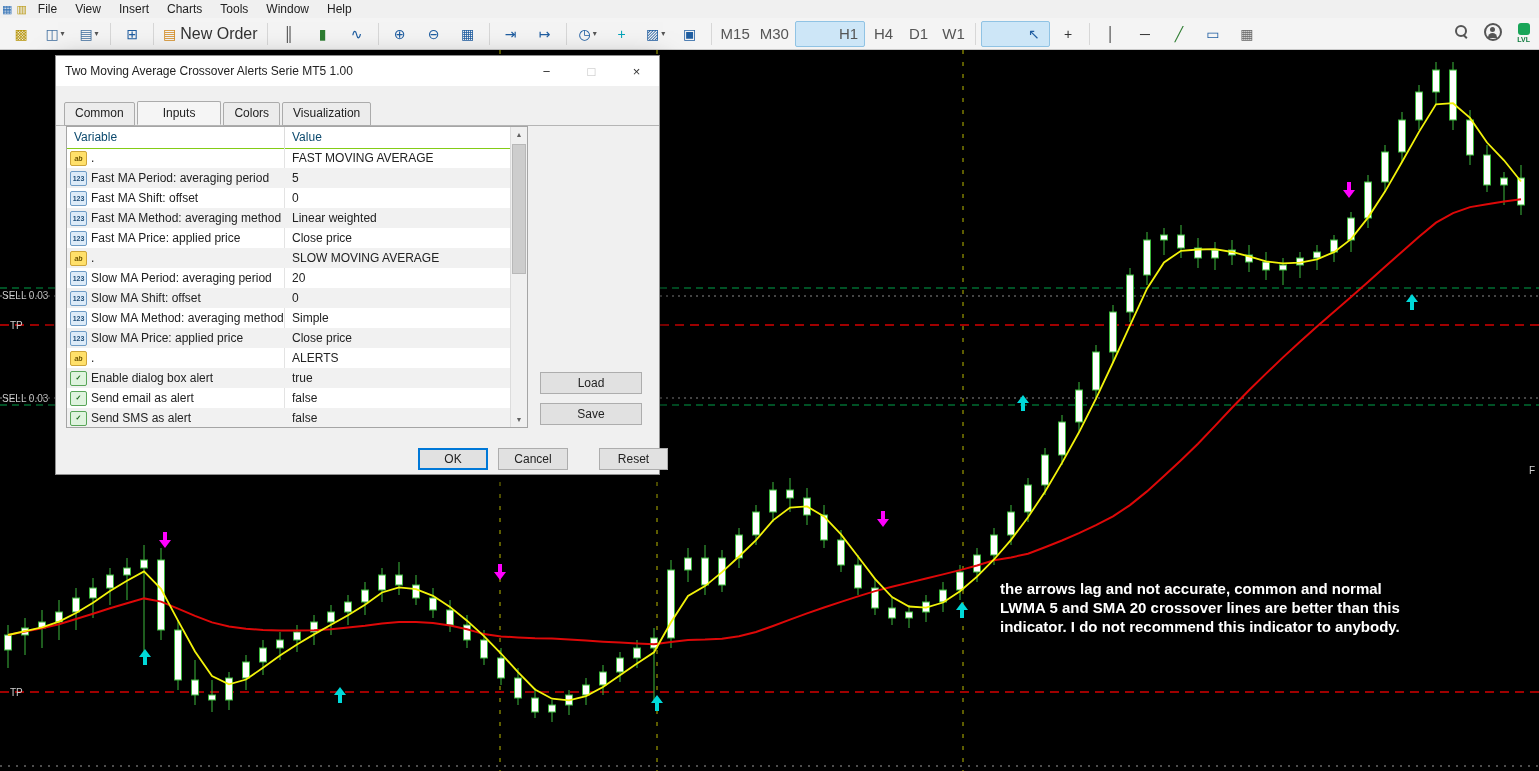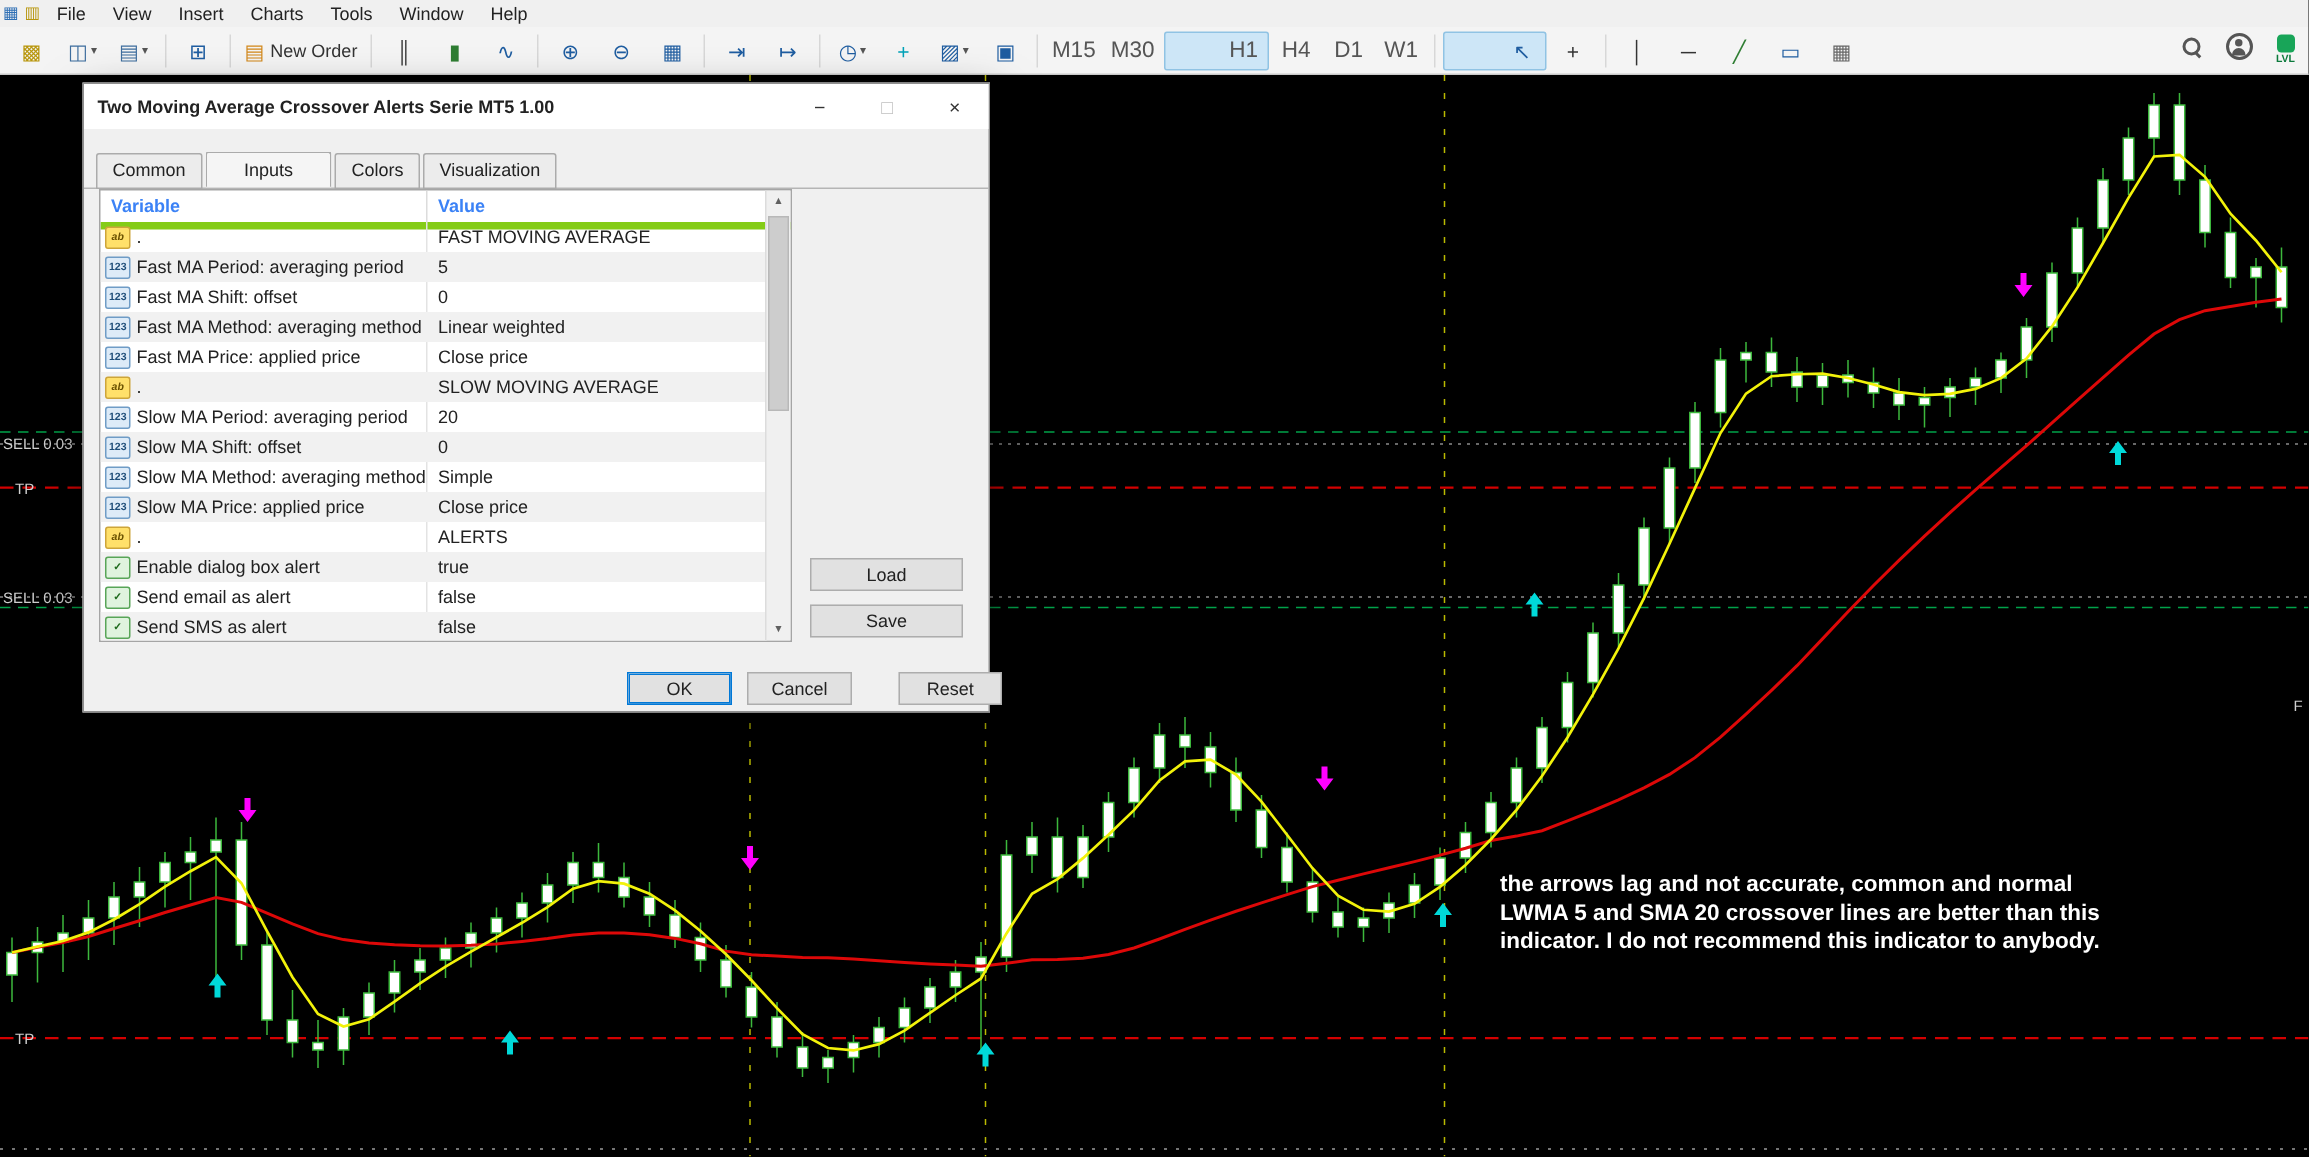--- a/index.html
+++ b/index.html
@@ -13,51 +13,51 @@
   
   .toolbar{position:absolute;top:18px;left:0;right:0;height:32px;background:#f4f4f4;
            border-bottom:1px solid #c9c9c9;display:flex;align-items:center;
            padding:0 4px;z-index:5;box-sizing:border-box;}
   .tbtn{height:24px;min-width:24px;display:flex;align-items:center;justify-content:center;
         margin:0 1px;border:1px solid transparent;border-radius:2px;font-size:12px;color:#333;padding:0 3px;}
   .tbtn.active{background:#cde6f7;border-color:#90c3e4;padding-left:40px;}
   .tbtn.tf{font-size:15px;font-weight:normal;color:#555;min-width:25px;}
   .tico{font-size:14px;line-height:14px;}
   .tdd{font-size:8px;color:#555;margin-left:2px;}
-  .tlabel{margin-left:4px;font-size:12px;color:#333;}
+  .tlabel{margin-left:4px;font-size:16px;color:#333;}
   .tsep{width:1px;height:22px;background:#d7d7d7;margin:0 4px;}
   .tright{margin-left:auto;display:flex;align-items:center;gap:15px;padding-right:5px;}
   .ico-search{position:relative;width:15px;height:15px;display:inline-block;}
   .ico-search::before{content:"";position:absolute;left:1px;top:1px;width:8px;height:8px;
        border:2px solid #555;border-radius:50%;}
   .ico-search::after{content:"";position:absolute;left:10px;top:10px;width:5px;height:2px;
        background:#555;transform:rotate(45deg);transform-origin:0 0;}
   .ico-person{width:14px;height:14px;border:2px solid #555;border-radius:50%;position:relative;display:inline-block;}
   .ico-person::before{content:"";position:absolute;left:4px;top:2px;width:5px;height:5px;border-radius:50%;background:#555;}
   .ico-person::after{content:"";position:absolute;left:2px;top:8px;width:9px;height:5px;border-radius:5px 5px 0 0;background:#555;}
   .lvl{display:flex;flex-direction:column;align-items:center;line-height:9px;}
   .lvl .dot{width:12px;height:12px;border-radius:3px;background:#18a558;}
   .lvl .txt{font-size:7px;color:#0c7a3c;font-weight:bold;}
   
   #chart-svg{position:absolute;left:0;top:0;z-index:1;}
   
   .dialog{position:absolute;left:55px;top:55px;width:605px;height:420px;background:#f0f0f0;
           border:1px solid #8f8f8f;box-shadow:3px 12px 30px rgba(0,0,0,.55);z-index:10;
           font-size:12px;color:#222;box-sizing:border-box;}
   .dtitle{height:30px;background:#fff;display:flex;align-items:stretch;}
-  .ttext{flex:1;display:flex;align-items:center;padding-left:9px;font-size:12px;color:#222;font-weight:bold;}
+  .ttext{flex:1;display:flex;align-items:center;padding-left:9px;font-size:12px;color:#222;}
   .wbtn{width:45px;display:flex;align-items:center;justify-content:center;font-size:13px;color:#333;}
   .wbtn.max{color:#c0c0c0;}
   .tabrow{display:flex;padding:6px 0 0 8px;border-bottom:1px solid #b5b5b5;margin-top:10px;}
   .tab{position:relative;background:#ececec;border:1px solid #ababab;margin-right:2px;
        padding:3px 10px 3px;border-radius:2px 2px 0 0;margin-bottom:-1px;font-size:12px;}
   .tab.active{background:#f5f5f5;border-bottom-color:#f5f5f5;padding:4px 25px;top:-1px;}
   .tablewrap{position:absolute;left:10px;top:70px;width:462px;height:302px;background:#fff;
              border:1px solid #a5a5a5;box-sizing:border-box;overflow:hidden;}
-  .thead{height:21px;border-bottom:5px solid #84cc16;display:flex;color:#3b82f6;font-weight:bold;}
+  .thead{height:21px;border-bottom:1px solid #84cc16;display:flex;color:#0c4a6e;}
   .thead .c1{width:218px;line-height:21px;padding-left:7px;border-right:1px solid #dcdcdc;box-sizing:border-box;}
   .thead .c2{flex:1;line-height:21px;padding-left:7px;}
   .rows{position:absolute;left:0;top:21px;right:16px;}
   .coldiv{position:absolute;left:217px;top:21px;bottom:0;width:1px;background:#e3e3e3;}
   .row{height:20px;display:flex;align-items:center;}
   .row.alt{background:#f1f1f1;}
   .ric{width:15px;height:13px;margin:0 4px 0 3px;border-radius:2px;font-size:7px;display:flex;
        align-items:center;justify-content:center;font-weight:bold;flex:none;}
   .ric.ab{background:#ffe06a;border:1px solid #cda53a;color:#6b5200;font-style:italic;}
   .ric.n123{background:#ddebf8;border:1px solid #6f9cc6;color:#1f4e79;}

